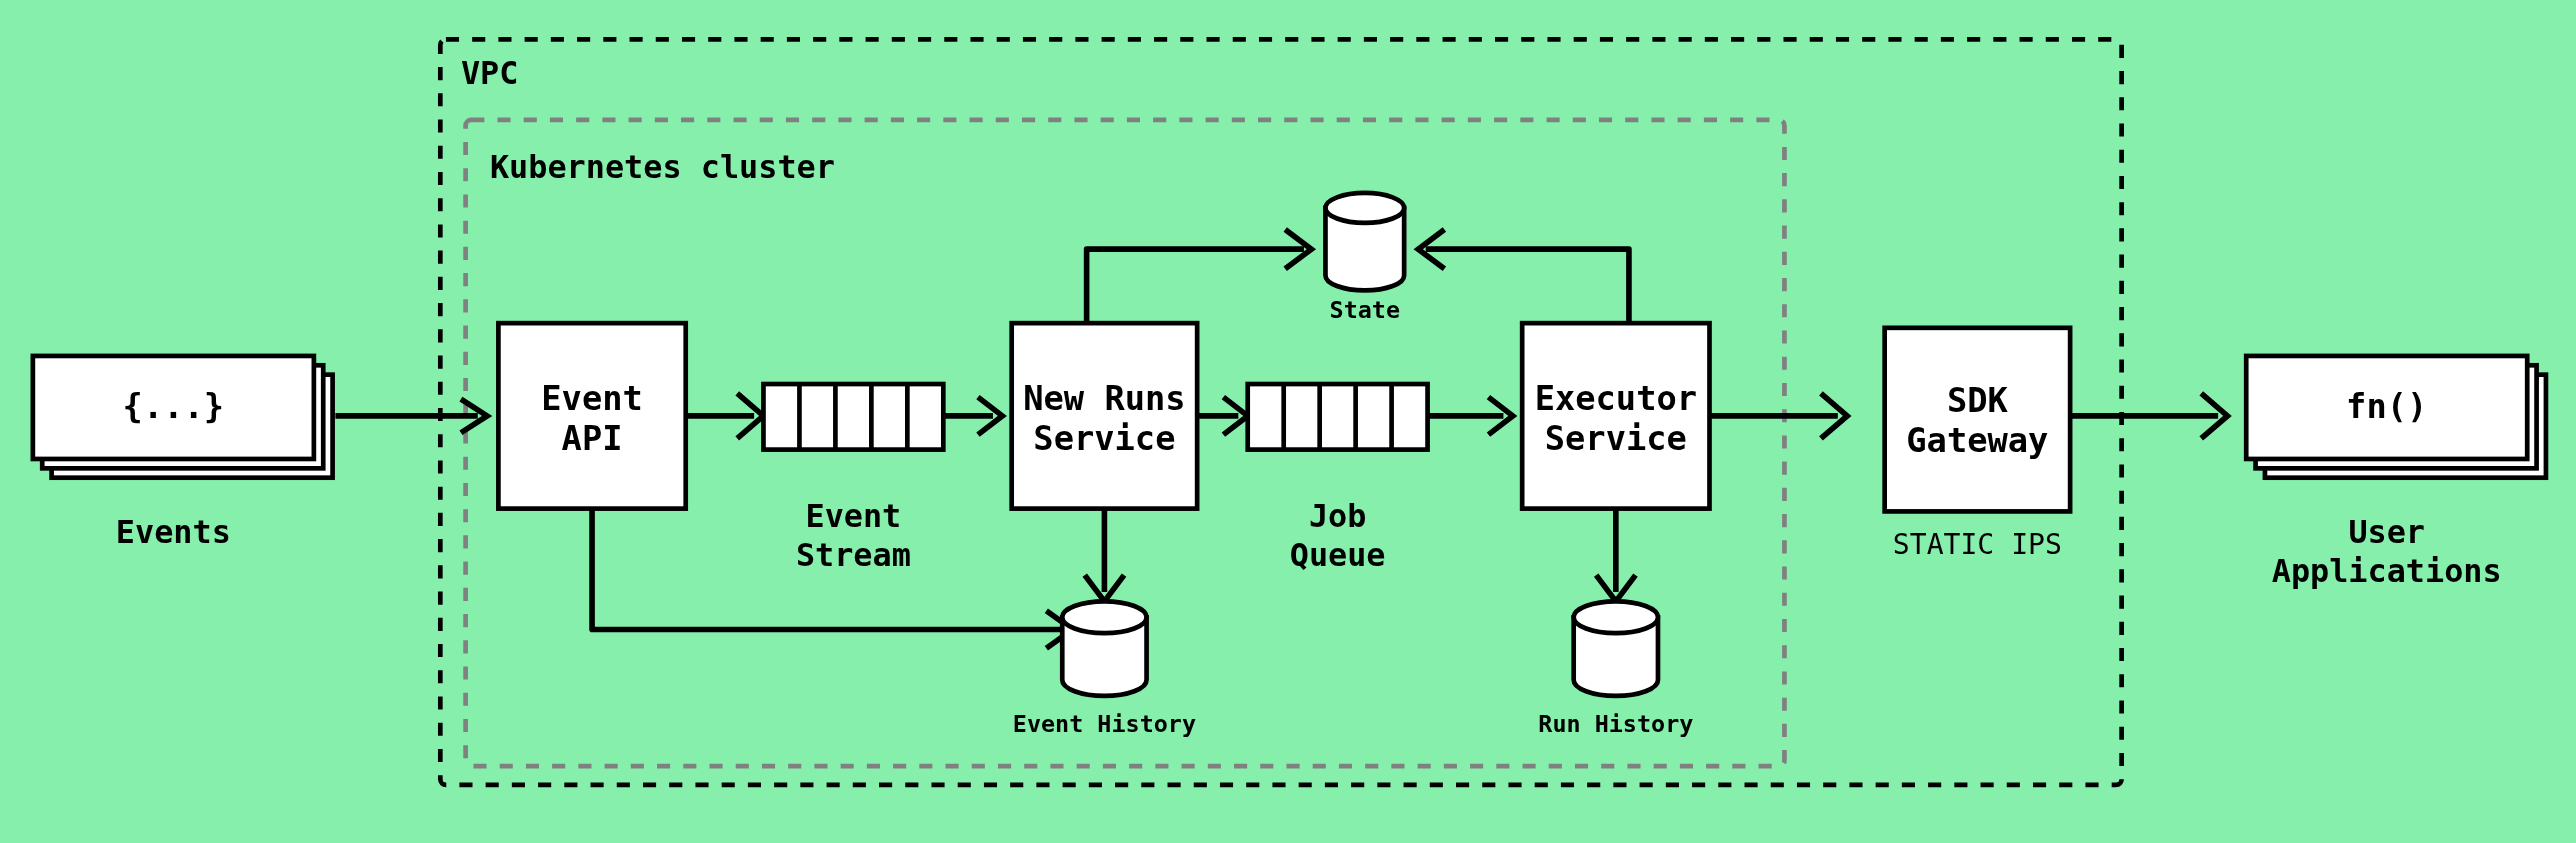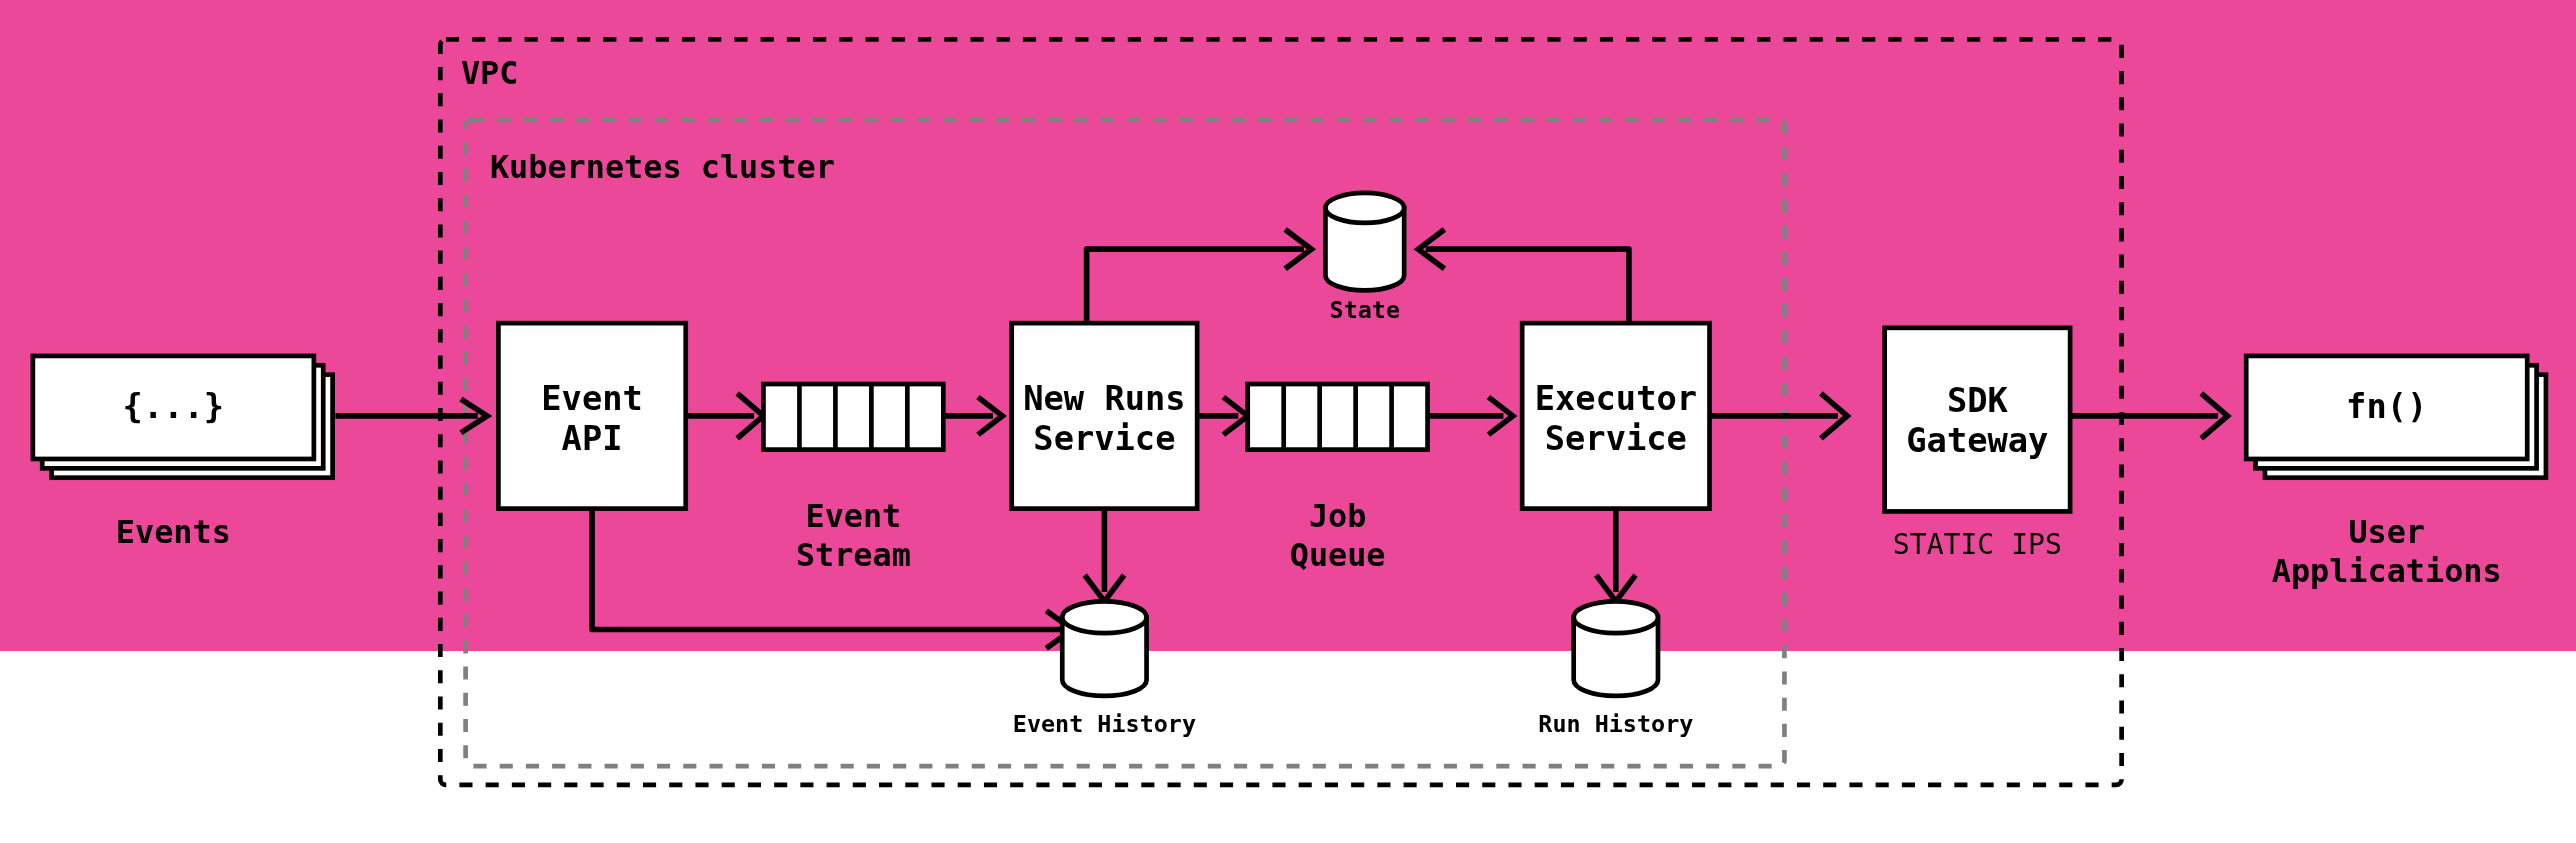--- a/index.html
+++ b/index.html
@@ -9,22 +9,22 @@
   }
   body {
     width: 2576px;
     height: 843px;
     font-family: "DejaVu Sans Mono", monospace;
     overflow: hidden;
   }
   #diagram-root {
     position: relative;
     width: 2576px;
-    height: 651px;
-    background: #ec4899;
+    height: 843px;
+    background: #86efac;
   }
   svg {
     display: block;
   }
   .node-box {
     fill: #ffffff;
     stroke: #000000;
     stroke-width: 5;
   }
   .stack-box {

